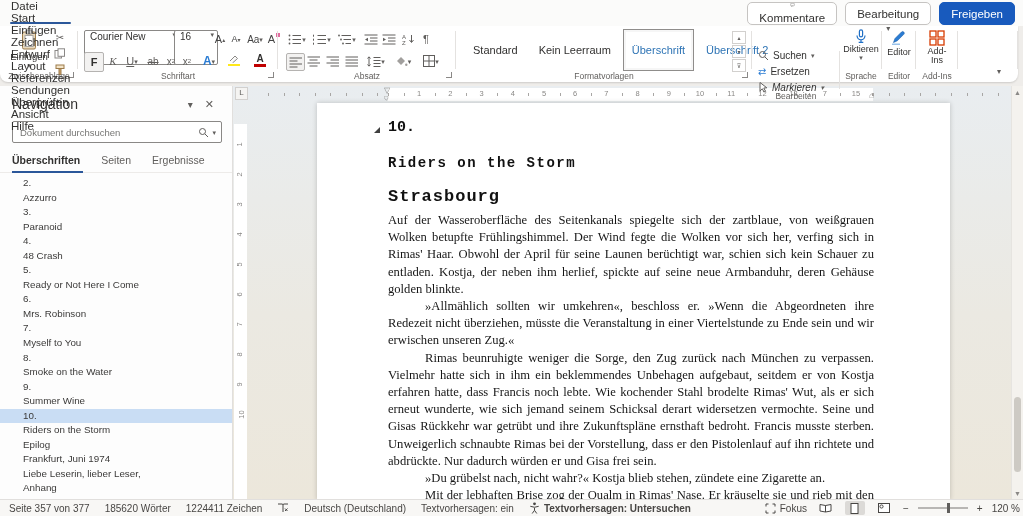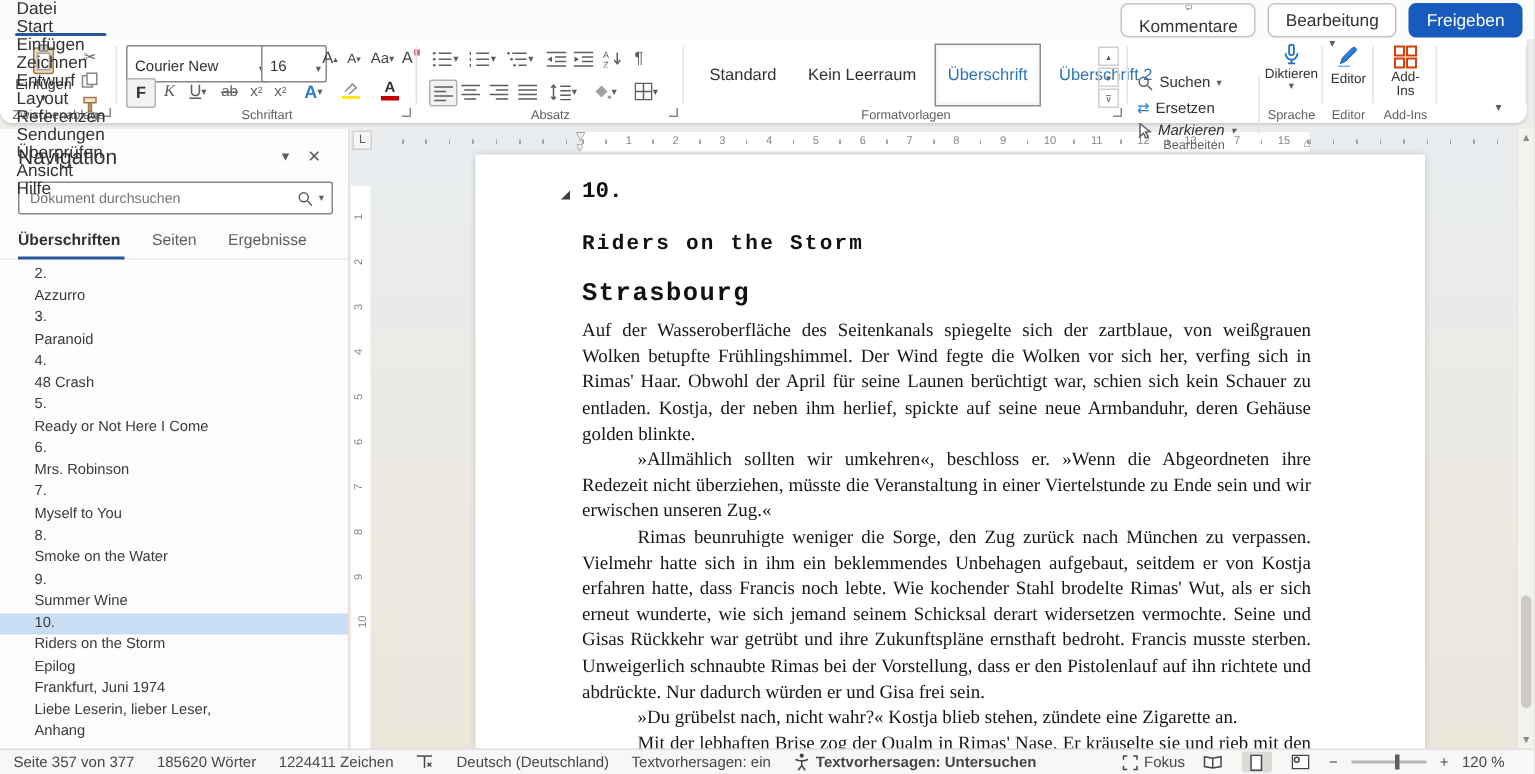--- a/index.html
+++ b/index.html
@@ -17,21 +17,21 @@
   .pill--primary .chev{color:#fff;}
   
   .ribbon{position:absolute;top:26px;left:0;width:1018px;height:56px;background:#fff;border-radius:0 0 8px 8px;box-shadow:0 1px 2px rgba(0,0,0,.14);z-index:5;}
   .rgroup{position:absolute;top:0;height:56px;}
   .rgroup::after{content:"";position:absolute;right:0;top:5px;bottom:13px;width:1px;background:#e4e2e0;}
   .glabel{position:absolute;bottom:1px;left:0;right:0;text-align:center;font-size:8.5px;color:#605e5c;white-space:nowrap;}
   .launcher{position:absolute;right:4px;bottom:4px;width:5px;height:5px;border-right:1px solid #8a8886;border-bottom:1px solid #8a8886;}
   .ricon{position:absolute;display:flex;align-items:center;justify-content:center;color:#605e5c;}
   .ricon.boxed{border:1px solid #b5b3b1;background:#f3f2f1;border-radius:2px;}
   .chev{font-size:7px;color:#605e5c;line-height:1;}
-  .combo{position:absolute;height:19px;border:1px solid #8a8886;border-radius:2px;background:#fff;display:flex;align-items:flex-end;font-size:10px;color:#323130;padding:0 3px 4px 5px;}
+  .combo{position:absolute;height:19px;border:1px solid #8a8886;border-radius:2px;background:#fff;display:flex;align-items:flex-start;font-size:10px;color:#323130;padding:0 3px 14px 5px;}
   .combo .chev{margin-left:auto;}
   .glyphbtn{font-size:11px;color:#444;}
   .style-item{display:flex;align-items:center;justify-content:center;height:40px;padding:0 8px;font-size:11px;color:#323130;border:1px solid transparent;white-space:nowrap;}
   .style-item.selected{border:1px solid #8f8d8b;box-shadow:0 0 0 2px #f6f6f6 inset;color:#2e74b5;}
   .style-item.heading-color{color:#2e74b5;}
   .edit-row{position:absolute;left:6px;display:flex;align-items:center;gap:4px;font-size:10px;color:#323130;white-space:nowrap;}
   .bigbtn{position:absolute;display:flex;flex-direction:column;align-items:center;font-size:9.5px;color:#323130;}
   
   .navpane{position:absolute;top:86px;left:0;width:232px;bottom:16px;background:#fdfdfd;border-right:1px solid #e1dfdd;z-index:2;}
   .nav-head{display:flex;align-items:center;padding:10px 12px 0 12px;font-size:14px;color:#323130;}
@@ -67,21 +67,21 @@
   .doc-subtitle{font-family:"Liberation Mono","DejaVu Sans Mono",monospace;font-weight:700;font-size:17px;letter-spacing:1px;line-height:16px;margin-top:17px;color:#111;}
   .doc-paras{margin-top:7px;}
   .doc-paras p{margin:0;font-family:"Liberation Serif","DejaVu Serif",serif;font-size:12.6px;line-height:17.2px;text-align:justify;color:#161616;}
   .doc-paras p.indent{text-indent:37px;}
   .vscroll{position:absolute;right:0;top:0;width:11px;bottom:0;background:#f4f2ee;border-left:1px solid #e6e4e0;}
   .vscroll .arr{position:absolute;left:0;right:0;text-align:center;font-size:7px;color:#8a8886;}
   .vscroll .thumb{position:absolute;left:2px;width:7px;border-radius:4px;background:#cdcac4;}
   
   .statusbar{position:absolute;left:0;right:0;bottom:0;height:16px;background:#f8f7f5;border-top:1px solid #e1dfdd;display:flex;align-items:center;font-size:10px;color:#484644;z-index:6;}
   .sb-left{display:flex;align-items:center;gap:15px;padding-left:9px;}
-  .sb-right{margin-left:auto;display:flex;align-items:center;gap:9px;padding-right:20px;}
+  .sb-right{margin-left:auto;display:flex;align-items:center;gap:9px;padding-right:3px;}
   .sb-item{display:flex;align-items:center;gap:4px;white-space:nowrap;}
   .sb-strong{font-weight:700;}
   .viewbtn{width:20px;height:14px;display:flex;align-items:center;justify-content:center;border-radius:2px;}
   .viewbtn.selected{background:#dcdad7;}
   .zoomtrack{position:relative;width:50px;height:2px;background:#b8b6b4;}
   .zoomthumb{position:absolute;top:-4px;width:3px;height:10px;background:#605e5c;}
   
   .ico-lines{stroke:#605e5c;stroke-width:1;fill:none;}
   .mini-bar{display:block;width:12px;height:2.5px;margin-top:0.5px;}
 </style>

